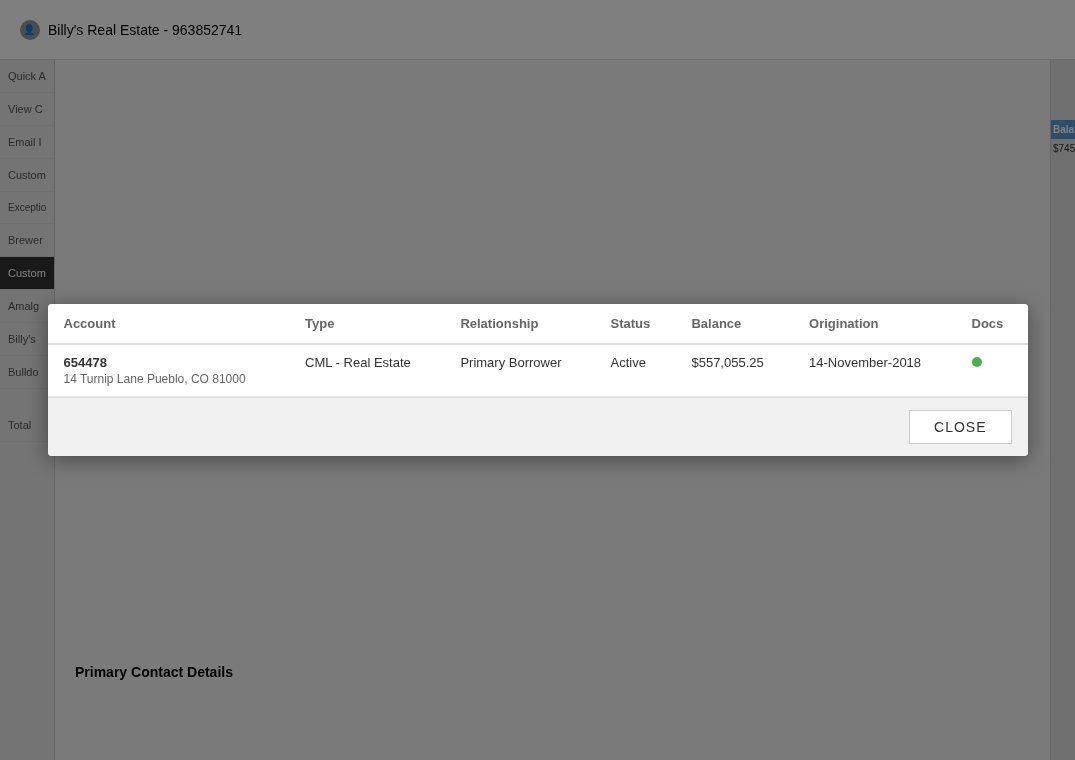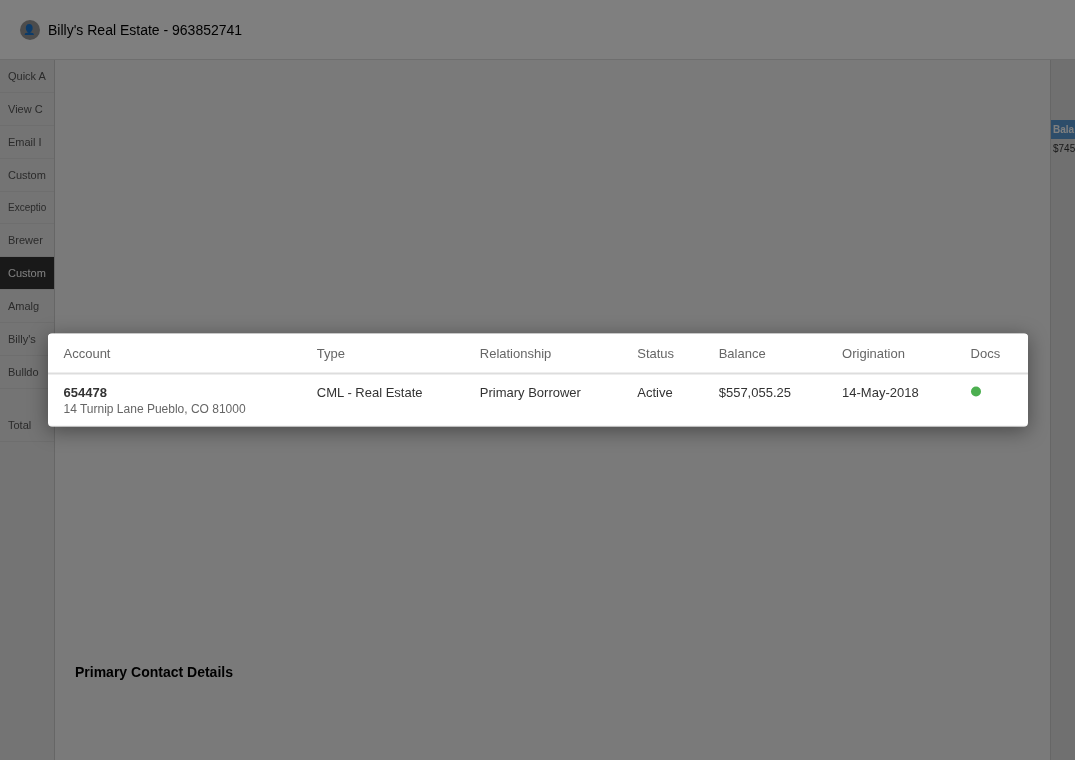--- a/index.html
+++ b/index.html
@@ -112,21 +112,21 @@
     }
 
     .loan-table thead tr {
       background: #fff;
       border-bottom: 2px solid #ddd;
     }
 
     .loan-table th {
       padding: 12px 16px;
       text-align: left;
-      font-weight: normal;
+      font-weight: bold;
       color: #666;
       font-size: 13px;
       border-bottom: 1px solid #ddd;
     }
 
     .loan-table td {
       padding: 10px 16px;
       border-bottom: 1px solid #eee;
       font-size: 13px;
       color: #333;
@@ -276,24 +276,27 @@
 
         <tr class="table-row">
           <td>
             <div class="account-id">654478</div>
             <div class="account-address">14 Turnip Lane Pueblo, CO 81000</div>
           </td>
           <td>CML - Real Estate</td>
           <td>Primary Borrower</td>
           <td>Active</td>
           <td>$557,055.25</td>
-          <td>14-May-2018</td>
+          <td>14-November-2018</td>
           <td>
             <span class="status-dot green"></span>
           </td>
         </tr>
 
       </tbody>
     </table>
   </div>
 
+  <div class="modal-footer">
+    <button class="close-button">CLOSE</button>
+  </div>
 
 </div>
 
 </body></html>

